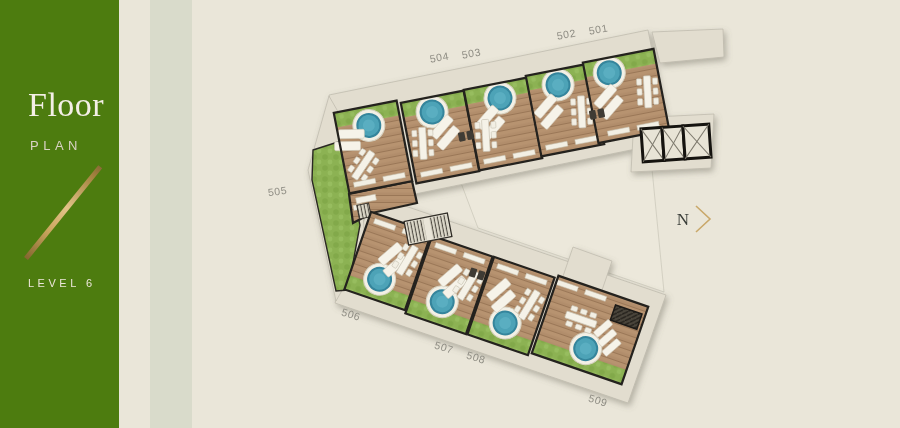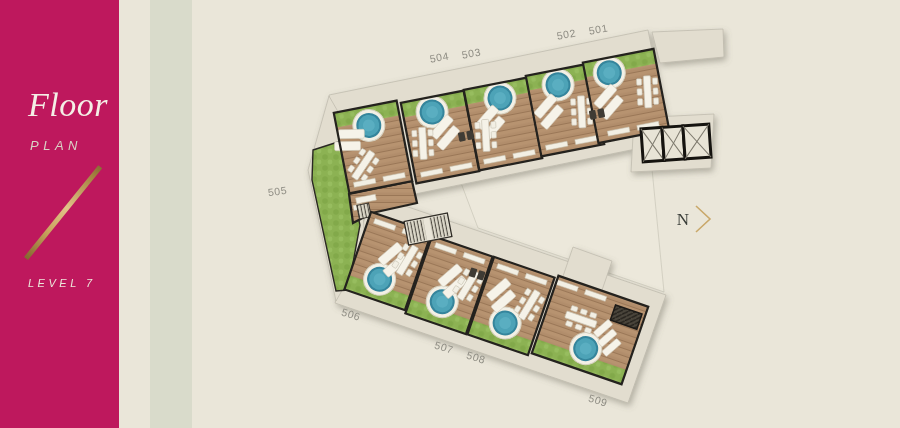--- a/index.html
+++ b/index.html
@@ -1,18 +1,18 @@
 <!DOCTYPE html>
 <html><head>
 <meta charset="utf-8">
 <style>
   html,body{margin:0;padding:0;background:#eae6d9;}
   .stage{position:relative;width:900px;height:428px;overflow:hidden;
          background:#eae6d9;font-family:"Liberation Sans",sans-serif;}
-  .sidebar{position:absolute;left:0;top:0;width:119px;height:428px;background:#be185d;font-style:italic;}
+  .sidebar{position:absolute;left:0;top:0;width:119px;height:428px;background:#4d7c0f;}
   .accent-strip{position:absolute;left:150px;top:0;width:42px;height:428px;background:#d9dbcb;}
   .fp-title{position:absolute;left:28px;top:86px;font-family:"Liberation Serif",serif;
             font-size:34px;font-weight:400;color:#f4efe6;letter-spacing:.5px;}
   .fp-sub{position:absolute;left:30px;top:138px;font-size:13px;letter-spacing:4.5px;color:#d9d2c5;}
   .gold-divider{position:absolute;left:26px;top:256px;width:118px;height:5px;
             transform:rotate(-51deg);transform-origin:0 50%;
             background:linear-gradient(90deg,#84662f,#caa55e 30%,#e2c388 55%,#a4823f 90%,#8a6c35);}
   .fp-level{position:absolute;left:28px;top:277px;font-size:11px;letter-spacing:3.5px;color:#ece6da;}
   svg.plan{position:absolute;left:190px;top:0;}
   .ulabel{font-size:10.5px;fill:#8e8c83;letter-spacing:.6px;text-anchor:middle;}
@@ -20,21 +20,21 @@
 </style>
 </head>
 <body>
 
 <div class="stage">
 
   <div class="sidebar">
     <div class="fp-title">Floor</div>
     <div class="fp-sub">PLAN</div>
     <div class="gold-divider"></div>
-    <div class="fp-level">LEVEL 7</div>
+    <div class="fp-level">LEVEL 6</div>
   </div>
   <div class="accent-strip"></div>
 
   <svg class="plan" width="710" height="428" viewBox="0 0 710 428">
     <defs>
       <pattern id="planks" patternUnits="userSpaceOnUse" width="64" height="7">
         <rect width="64" height="7" fill="#b18d6b"></rect>
         <rect width="64" height="3.5" fill="#bb9775" opacity="0.55"></rect>
         <line x1="0" y1="6.6" x2="64" y2="6.6" stroke="#947152" stroke-width="0.9"></line>
       </pattern>

